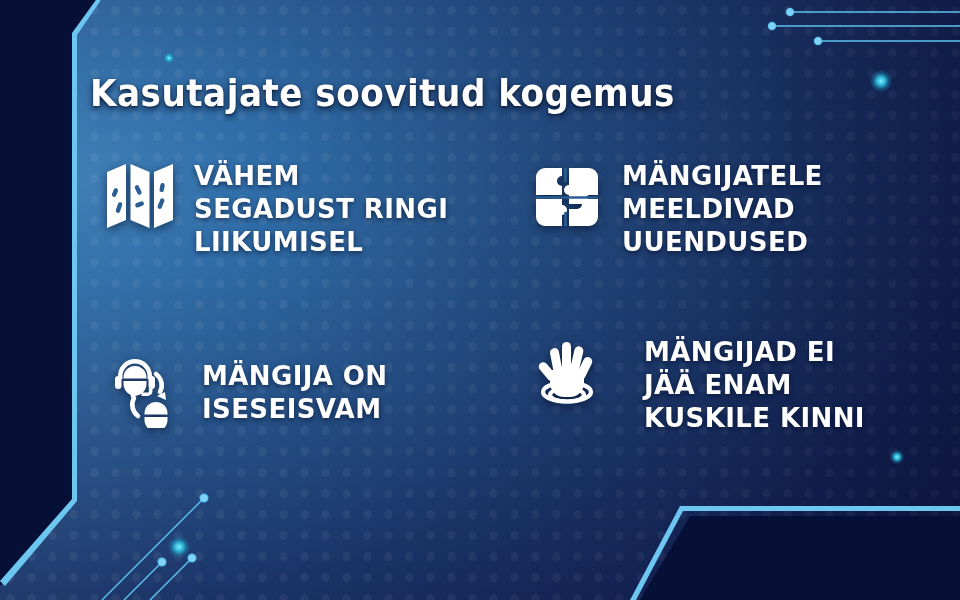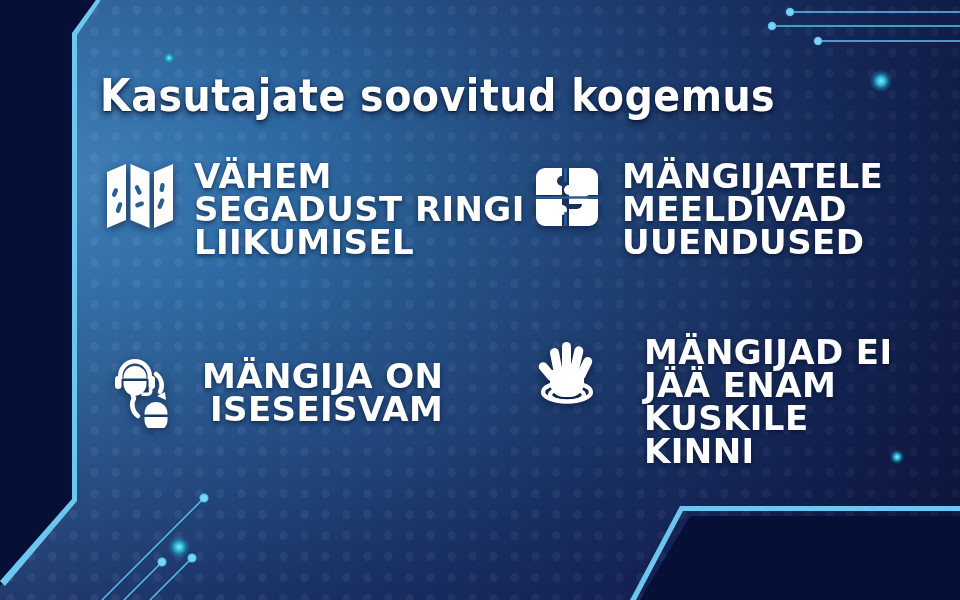--- a/index.html
+++ b/index.html
@@ -54,52 +54,52 @@
   .lines{position:absolute;inset:0;pointer-events:none;}
 
   
   .glow-dot{
     position:absolute;width:22px;height:22px;border-radius:50%;
     background:radial-gradient(circle, #7ff0ff 0%, #2fb7d8 26%, rgba(28,140,180,0.45) 50%, rgba(16,70,120,0) 75%);
   }
 
   
   .title{
-    position:absolute;left:100px;top:74px;
-    font-size:44px;line-height:1;
+    position:absolute;left:90px;top:74px;
+    font-size:38px;line-height:1;
     font-weight:700;
     letter-spacing:0.5px;
     color:#ffffff;
     font-family:"DejaVu Sans",sans-serif;
     font-stretch:semi-condensed;
     text-shadow:0 3px 7px rgba(2,10,35,0.72), 0 1px 2px rgba(2,10,35,0.6);
     white-space:nowrap;
   }
 
   
   .features{
     position:absolute;left:104px;top:158px;width:800px;height:310px;
   }
   .feat{position:absolute;display:flex;align-items:flex-start;gap:18px;}
   .feat-a{left:0;top:0;}
   .feat-b{left:428px;top:0;}
-  .feat-c{left:8px;top:192px;text-align:right;}
+  .feat-c{left:8px;top:192px;}
   .feat-d{left:428px;top:176px;gap:40px;}
 
   .ficon{
     flex:0 0 auto;width:72px;height:78px;position:relative;
     filter:drop-shadow(0 3px 5px rgba(2,10,35,0.55));
   }
   .ficon svg{display:block;width:100%;height:100%;}
 
   .flabel{
     color:#ffffff;
     font-family:"DejaVu Sans",sans-serif;
     font-weight:700;
-    font-size:34px;
+    font-size:26px;
     line-height:33px;
     letter-spacing:0.4px;
     text-transform:uppercase;
     text-shadow:0 2px 5px rgba(2,10,35,0.6);
     white-space:pre-line;
     padding-top:2px;
   }
   .feat-c .flabel{padding-top:10px;}
 </style>
 </head>

